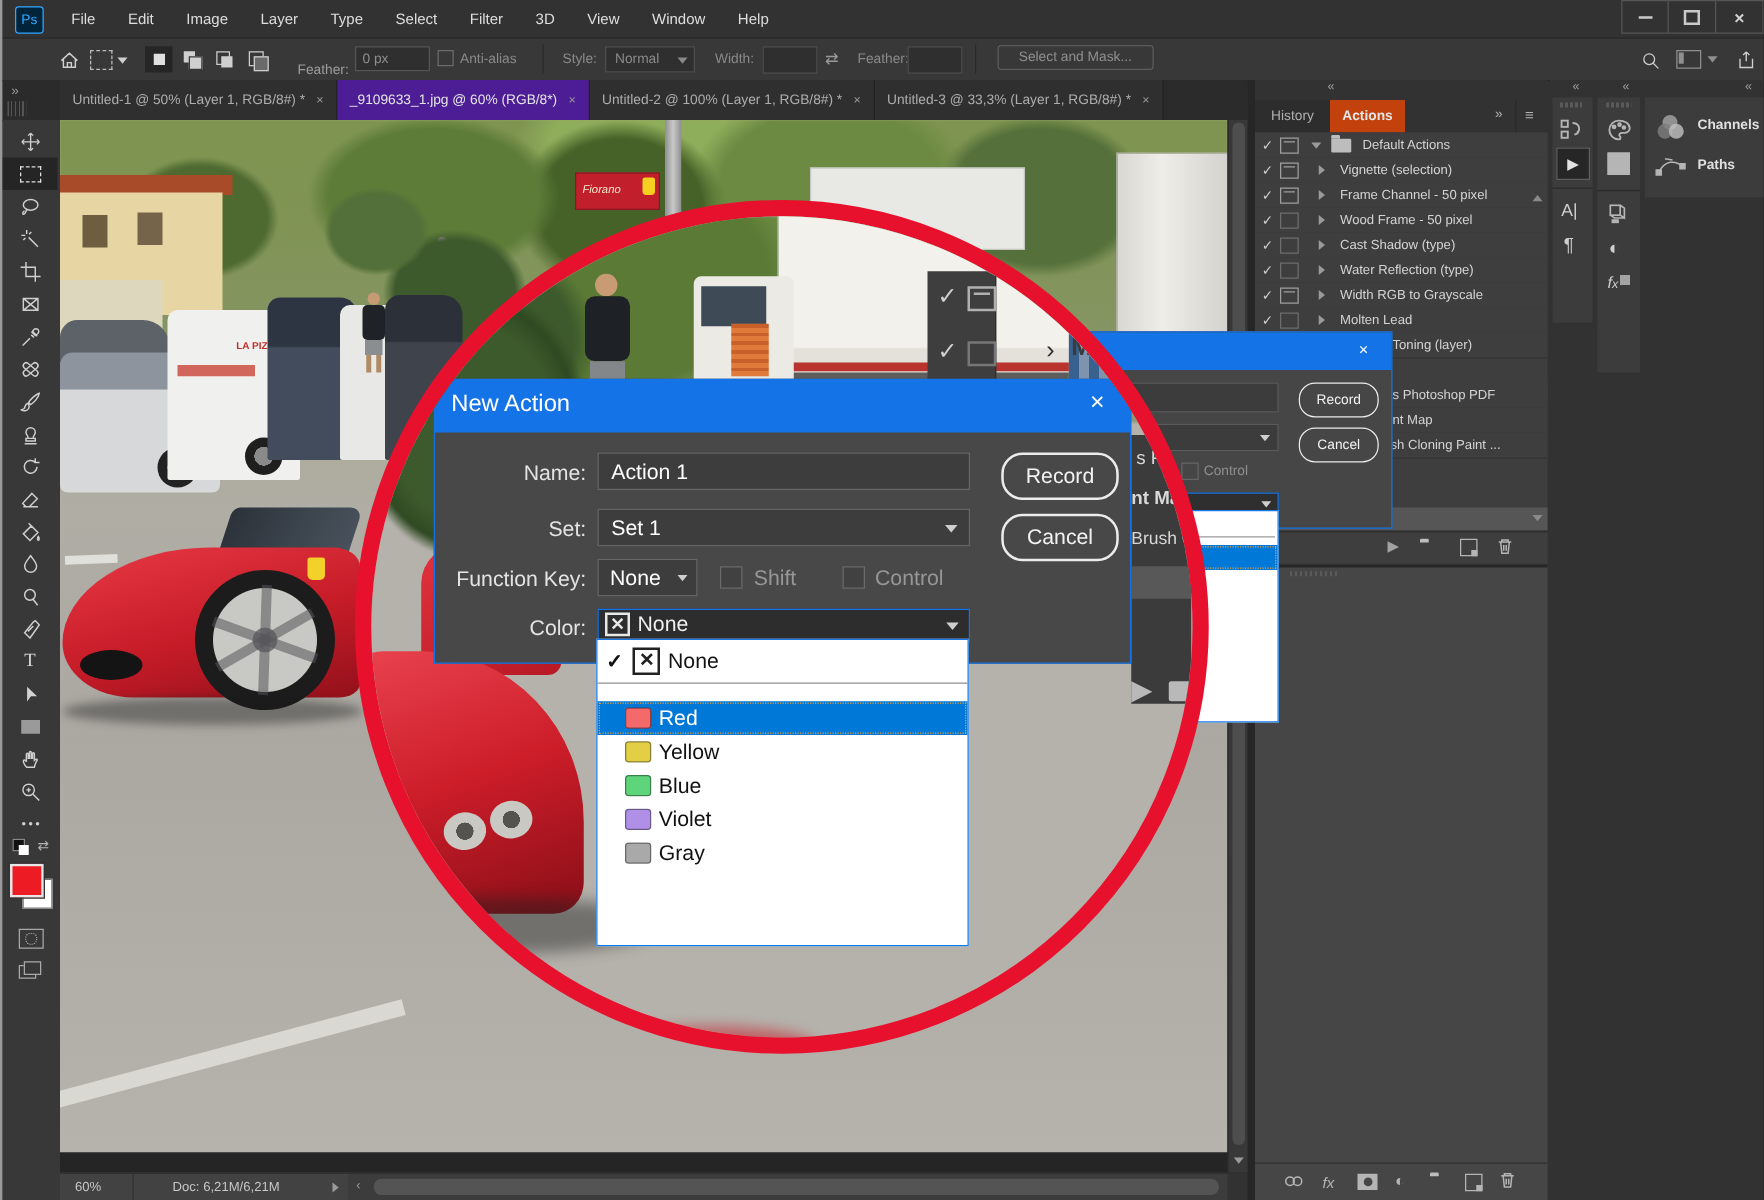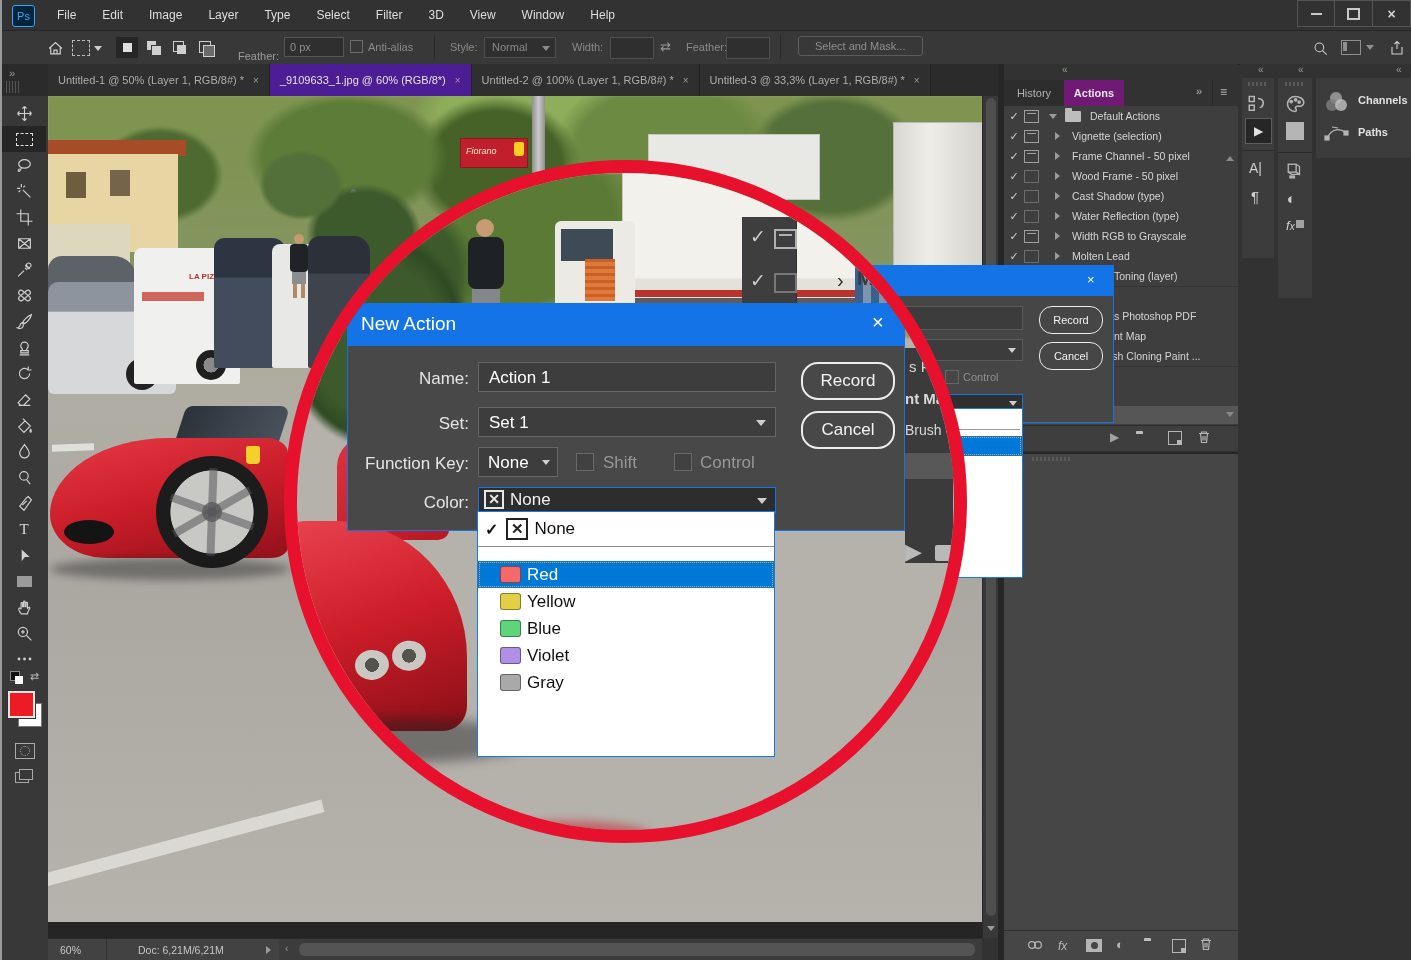--- a/index.html
+++ b/index.html
@@ -346,21 +346,21 @@
   </div>
 
   <div class="abs" style="left:996px;top:64px;width:6px;height:896px;background:#262626;"></div>
   <div class="abs" style="left:1002px;top:64px;width:234px;height:896px;background:#323232;">
     <div class="abs" style="left:0;top:2px;width:234px;height:14px;">
         <span class="abs" style="left:58px;top:-2px;color:#9a9a9a;font-size:10px;">«</span>
       </div>
 
     <div class="abs" style="left:0;top:16px;width:234px;height:26px;background:#323232;border-bottom:1px solid #2a2a2a;">
       <span class="abs" style="left:0;top:0;width:60px;height:26px;line-height:26px;text-align:center;font-size:11px;color:#b0b0b0;background:#2d2d2d;">History</span>
-      <span class="abs" style="left:60px;top:0;width:60px;height:26px;line-height:26px;text-align:center;font-size:11px;color:#e6e6e6;background:#701a75;font-weight:bold;">Actions</span>
+      <span class="abs" style="left:60px;top:0;width:60px;height:26px;line-height:26px;text-align:center;font-size:11px;color:#e6e6e6;background:#c2410c;font-weight:bold;">Actions</span>
       <span class="abs" style="left:192px;top:5px;color:#b5b5b5;font-size:11px;">»</span>
       <span class="abs" style="left:208px;top:0;width:1px;height:26px;background:#2a2a2a;"></span>
       <span class="abs" style="left:216px;top:5px;color:#b5b5b5;font-size:12px;">≡</span>
     </div>
 
     <div class="abs" style="left:0;top:42px;width:234px;height:340px;background:#3e3e3e;">
       <div class="arow" style="top:0;">
         <span class="ck">✓</span>
           <span class="bx modal"></span>
         <span class="chev" style="margin-right:8px;border-top-color:#9a9a9a;"></span>

